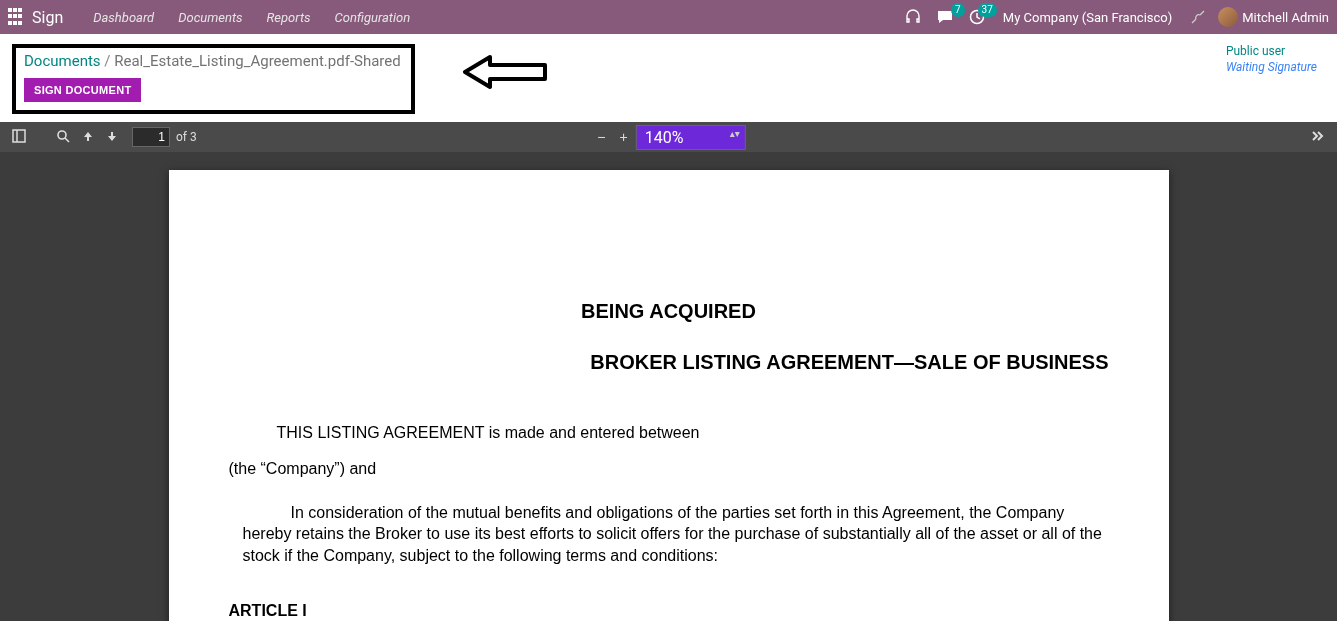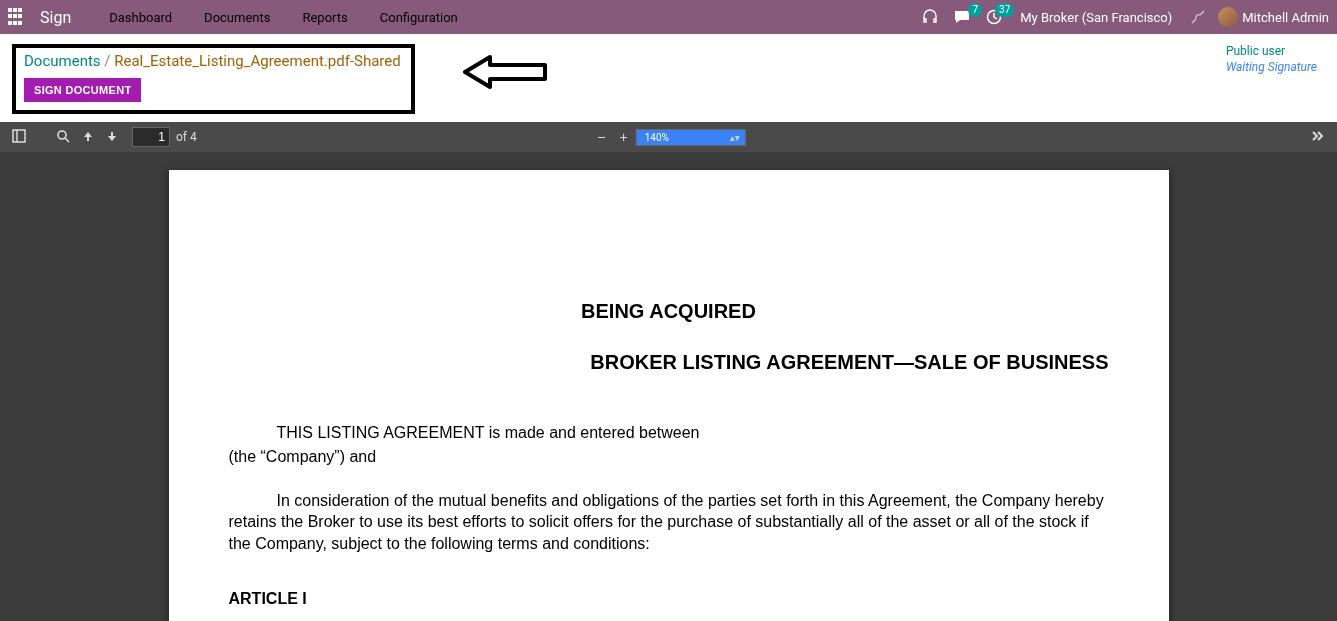--- a/index.html
+++ b/index.html
@@ -1,65 +1,65 @@
 <!DOCTYPE html>
 <html><head>
 <meta charset="utf-8">
 <style>
   * { box-sizing: border-box; margin: 0; padding: 0; }
   body { font-family: -apple-system, BlinkMacSystemFont, "Segoe UI", Roboto, Arial, sans-serif; font-size: 13px; background: #fff; width: 1337px; height: 621px; overflow: hidden; }
   
   
   .topnav { background: #875a7b; color: #fff; height: 34px; display: flex; align-items: center; padding: 0 8px; }
-  .topnav-left { display: flex; align-items: center; gap: 8px; }
+  .topnav-left { display: flex; align-items: center; gap: 0; }
   .apps-icon { width: 18px; height: 18px; display: flex; flex-wrap: wrap; gap: 1px; margin-right: 6px; cursor: pointer; }
   .apps-icon span { width: 4px; height: 4px; background: #fff; }
   .app-name { font-size: 16px; font-weight: 400; margin-right: 18px; }
-  .nav-item { color: #000000; font-size: 13px; padding: 0 12px; height: 23px; display: flex; align-items: center; cursor: pointer; }
+  .nav-item { color: #e5e5e5; font-size: 13px; padding: 0 12px; height: 23px; display: flex; align-items: center; cursor: pointer; font-style: italic; }
   .topnav-right { margin-left: auto; display: flex; align-items: center; gap: 8px; }
   .icon-btn { position: relative; padding: 4px; cursor: pointer; display: flex; align-items: center; }
   .badge { position: absolute; top: -2px; right: -8px; background: #00a09d; color: #fff; font-size: 10px; padding: 0 4px; border-radius: 7px; line-height: 14px; min-width: 14px; text-align: center; }
   .company { font-size: 13px; padding: 0 6px; }
   .avatar { width: 20px; height: 20px; border-radius: 50%; background: linear-gradient(135deg,#c89060,#8d5a3a); margin-right: 4px; display:inline-block; }
   .user { display: flex; align-items: center; font-size: 13px; }
   
   
   .subhead { padding: 10px 12px 8px 12px; display: flex; align-items: flex-start; position: relative; }
   .crumb-box { border: 4px solid #000; padding: 4px 10px 8px 8px; display: inline-block; }
   .crumb { font-size: 15px; margin-bottom: 8px; }
   .crumb a { color: #008784; text-decoration: none; }
   .crumb-sep { color: #888; }
-  .crumb-current { color: #a16207; }
+  .crumb-current { color: #737373; }
   .sign-btn { background: #a21caf; color: #fff; border: none; padding: 6px 10px; font-size: 11px; font-weight: 600; letter-spacing: 0.3px; cursor: pointer; }
   .arrow-annot { position: absolute; left: 460px; top: 18px; }
   .right-status { margin-left: auto; text-align: left; padding-right: 8px; font-size: 12px; line-height: 1.3; }
   .right-status .pub { color: #008784; }
   .right-status .wait { color: #3b82f6; font-style: italic; }
   
   
   .pdf-toolbar { background: #4a4a4a; color: #ddd; height: 30px; display: flex; align-items: center; padding: 0 6px; font-size: 12px; }
   .pdf-tool-btn { background: none; border: none; color: #ddd; padding: 4px 6px; cursor: pointer; font-size: 14px; }
   .page-input { width: 38px; background: #2b2b2b; border: 1px solid #666; color: #fff; text-align: right; padding: 2px 4px; font-size: 12px; }
   .page-of { margin: 0 6px; }
   .pdf-center { position: absolute; left: 50%; transform: translateX(-50%); display: flex; align-items: center; gap: 2px; }
-  .zoom-select { background: #3b82f6; border: 1px solid #666; color: #fff; padding: 2px 20px 2px 8px; font-size: 10px; position: relative; width: 110px; }
+  .zoom-select { background: #6d28d9; border: 1px solid #666; color: #fff; padding: 2px 20px 2px 8px; font-size: 16px; position: relative; width: 110px; }
   .zoom-caret { position: absolute; right: 6px; pointer-events: none; }
   .pdf-toolbar-r { margin-left: auto; }
   
   
   .pdf-body { background: #3c3c3c; height: calc(621px - 34px - 74px - 30px); overflow: auto; display: flex; justify-content: center; padding-top: 18px; }
   .pdf-page { background: #fff; width: 1000px; min-height: 1200px; box-shadow: 0 2px 8px rgba(0,0,0,0.5); padding: 130px 60px 40px 60px; font-family: Arial, sans-serif; color: #000; position: relative; }
   .doc-h1 { text-align: center; font-size: 20px; font-weight: bold; margin-bottom: 28px; }
   .doc-h2 { text-align: right; font-size: 20px; font-weight: bold; margin-bottom: 48px; }
   .doc-p { font-size: 16px; line-height: 1.35; }
   .indent { text-indent: 48px; }
   .underline-field { display: inline-block; border-bottom: 1px solid #000; min-width: 210px; text-align: center; font-size: 13px; padding: 0 4px 1px 4px; vertical-align: baseline; line-height: 1.1; }
-  .block-intro { margin-bottom: 4px; }
+  .block-intro { margin-bottom: 16px; }
   .field-row { display: flex; align-items: flex-end; margin-bottom: 2px; font-size: 16px; }
-  .doc-para2 { margin-top: 24px; }
+  .doc-para2 { margin-top: 24px; margin-left: 14px; }
   .article { font-weight: bold; font-size: 16px; margin-top: 36px; }
 </style>
 </head>
 <body>
 
 <div class="topnav">
   <div class="topnav-left">
     <div class="apps-icon">
       <span></span>
         <span></span>
@@ -89,21 +89,21 @@
         </svg>
       <span class="badge">7</span>
     </div>
     <div class="icon-btn">
       <svg width="16" height="16" viewBox="0 0 16 16" fill="none" stroke="#fff" stroke-width="1.5">
           <circle cx="8" cy="8" r="6.5"></circle>
           <path d="M8 4v4l3 2"></path>
         </svg>
       <span class="badge">37</span>
     </div>
-    <div class="company">My Broker (San Francisco)</div>
+    <div class="company">My Company (San Francisco)</div>
     <div class="icon-btn">
       <svg width="16" height="16" viewBox="0 0 16 16" fill="none" stroke="#ccc" stroke-width="1.3">
           <path d="M3 13 L6 10 M10 6 L13 3 M6 10 a3 3 0 0 1 4 -4 M2 14 l2 -2 M12 4 l2 -2"></path>
         </svg>
     </div>
     <div class="user">
       <span class="avatar"></span>
       <span>Mitchell Admin</span>
     </div>
   </div>
@@ -148,21 +148,21 @@
         <path d="M6 2 L2 7 h3 v4 h2 v-4 h3 z"></path>
       </svg>
   </button>
   <button class="pdf-tool-btn">
     <svg width="12" height="12" viewBox="0 0 12 12" fill="#ddd">
         <path d="M6 11 L10 6 h-3 v-4 h-2 v4 h-3 z"></path>
       </svg>
   </button>
   <span style="width:8px;"></span>
   <input class="page-input" value="1" style="">
-  <span class="page-of">of 4</span>
+  <span class="page-of">of 3</span>
 
   <div class="pdf-center">
     <button class="pdf-tool-btn">−</button>
     <button class="pdf-tool-btn">+</button>
     <div style="position:relative;">
       <div class="zoom-select">
         <span>140%</span>
       </div>
       <span class="zoom-caret" style="top:3px; color:#ccc; font-size:10px;">▴▾</span>
     </div>

